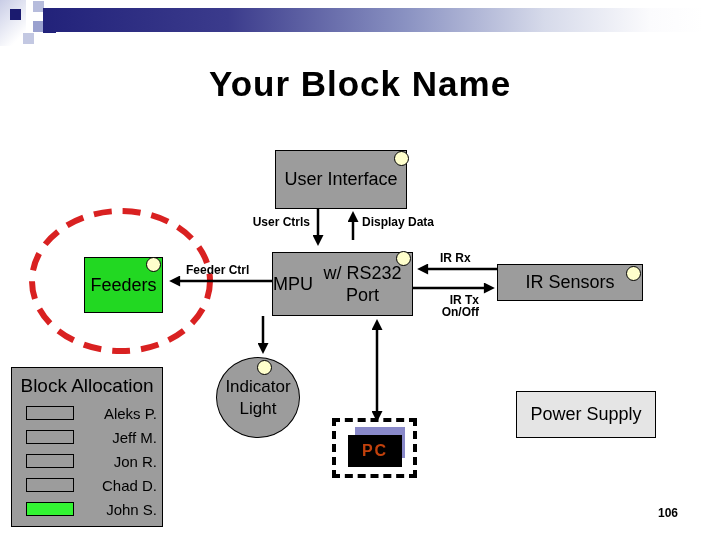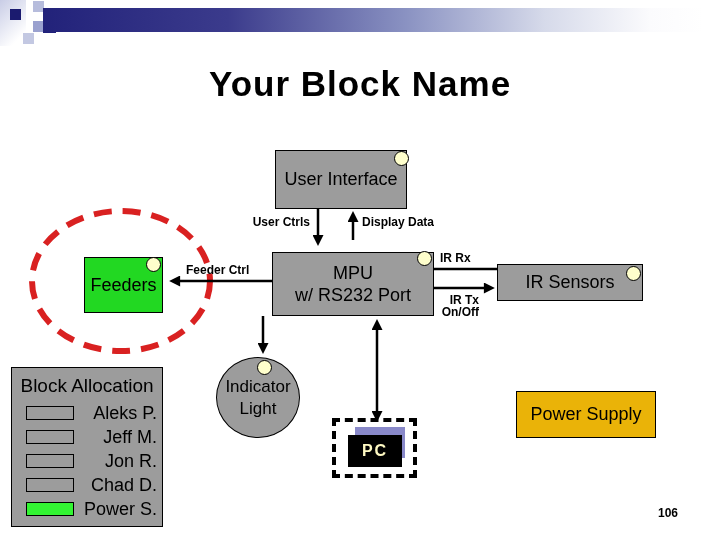--- a/index.html
+++ b/index.html
@@ -20,31 +20,31 @@
     background:linear-gradient(to right,#22227a 0%,#3b3b8c 28%,#8a92c2 55%,#d6daea 76%,#fbfbfd 92%,#ffffff 100%);}
   
   .title{position:absolute;left:0;right:0;top:64px;text-align:center;
     font-size:35px;letter-spacing:1px;font-weight:700;}
   
   .overlay{position:absolute;left:0;top:0;width:720px;height:540px;z-index:1;pointer-events:none;}
   
   .box{position:absolute;border:1.5px solid #000;display:flex;align-items:center;
     justify-content:center;text-align:center;font-size:18px;line-height:1.25;z-index:2;box-sizing:border-box;}
   .b-ui{left:275px;top:150px;width:132px;height:59px;}
-  .b-mpu{left:272px;top:252px;width:162px;height:64px;flex-direction:column;}
+  .b-mpu{left:272px;top:252px;width:141px;height:64px;}
   .b-feeders{left:84px;top:257px;width:79px;height:56px;}
   .b-ir{left:497px;top:264px;width:146px;height:37px;}
   .b-ps{left:516px;top:391px;width:140px;height:47px;}
   .b-ind{left:216px;top:357px;width:84px;height:81px;border-radius:50%;
     font-size:17px;padding:0 6px;}
   .b-pc{left:332px;top:418px;width:85px;height:60px;border:4px dashed #000;
     background:transparent;z-index:2;}
   .pc-purple{position:absolute;left:19px;top:5px;width:50px;height:31px;}
   .pc-black{position:absolute;left:12px;top:13px;width:54px;height:32px;background:#000;
-    color:#fef9c3;font-weight:bold;font-size:16px;display:flex;align-items:center;justify-content:center;letter-spacing:2px;}
+    color:#c2410c;font-weight:bold;font-size:16px;display:flex;align-items:center;justify-content:center;letter-spacing:2px;}
   
   .dot{position:absolute;width:13px;height:13px;border-radius:50%;border:1px solid #000;}
   .dot-ui{right:-3px;top:0px;}
   .dot-mpu{right:1px;top:-2px;}
   .dot-feeders{right:1px;top:-1px;}
   .dot-ir{right:1px;top:1px;}
   .dot-ind{left:40px;top:2px;}
   
   .lbl{position:absolute;font-size:12px;font-weight:bold;z-index:3;white-space:nowrap;}
   .l-userctrls{left:238px;top:215px;width:72px;text-align:right;}
@@ -52,21 +52,21 @@
   .l-feederctrl{left:186px;top:263px;}
   .l-irrx{left:440px;top:251px;}
   .l-irtx{left:431px;top:293px;width:48px;text-align:right;}
   .l-onoff{left:431px;top:305px;width:48px;text-align:right;}
   
   .alloc{position:absolute;left:11px;top:367px;width:152px;height:160px;
     border:1.5px solid #000;z-index:2;box-sizing:border-box;}
   .alloc-title{text-align:center;font-size:19px;margin-top:7px;margin-bottom:4px;}
   .alloc-row{display:flex;align-items:center;height:24px;padding:0 5px 0 14px;}
   .swatch{width:48px;height:14px;border:1.5px solid #000;box-sizing:border-box;flex:none;}
-  .alloc-name{flex:1;text-align:right;font-size:18px;}
+  .alloc-name{flex:1;text-align:right;font-size:15px;}
   
   .pagenum{position:absolute;left:640px;top:506px;width:38px;text-align:right;
     font-size:12px;font-weight:bold;}
 </style>
 </head>
 <body>
 
 <div class="slide">
 
   <div class="deco-strip"></div>
@@ -112,21 +112,21 @@
   <div class="box b-feeders" style="background-color: rgb(34, 216, 34);">
     <span>Feeders</span>
     <span class="dot dot-feeders" style="background-color: rgb(255, 255, 204);"></span>
   </div>
 
   <div class="box b-ir" style="background-color: rgb(156, 156, 156);">
     <span>IR Sensors</span>
     <span class="dot dot-ir" style="background-color: rgb(255, 255, 204);"></span>
   </div>
 
-  <div class="box b-ps" style="background-color: #eab308;">
+  <div class="box b-ps" style="background-color: #e5e5e5;">
     <span>Power Supply</span>
   </div>
 
   <div class="box b-ind" style="background-color: rgb(156, 156, 156);">
     <span>Indicator Light</span>
     <span class="dot dot-ind" style="background-color: rgb(255, 255, 204);"></span>
   </div>
 
   <div class="box b-pc">
     <span class="pc-purple" style="background-color: rgb(137, 137, 201);"></span>
@@ -153,19 +153,19 @@
     <div class="alloc-row">
       <span class="swatch" style="background-color: rgb(156, 156, 156);"></span>
       <span class="alloc-name">Jon R.</span>
     </div>
     <div class="alloc-row">
       <span class="swatch" style="background-color: rgb(156, 156, 156);"></span>
       <span class="alloc-name">Chad D.</span>
     </div>
     <div class="alloc-row">
       <span class="swatch" style="background-color: rgb(51, 245, 51);"></span>
-      <span class="alloc-name">Power S.</span>
+      <span class="alloc-name">John S.</span>
     </div>
   </div>
 
   <div class="pagenum">106</div>
 
 </div>
 
 </body></html>

